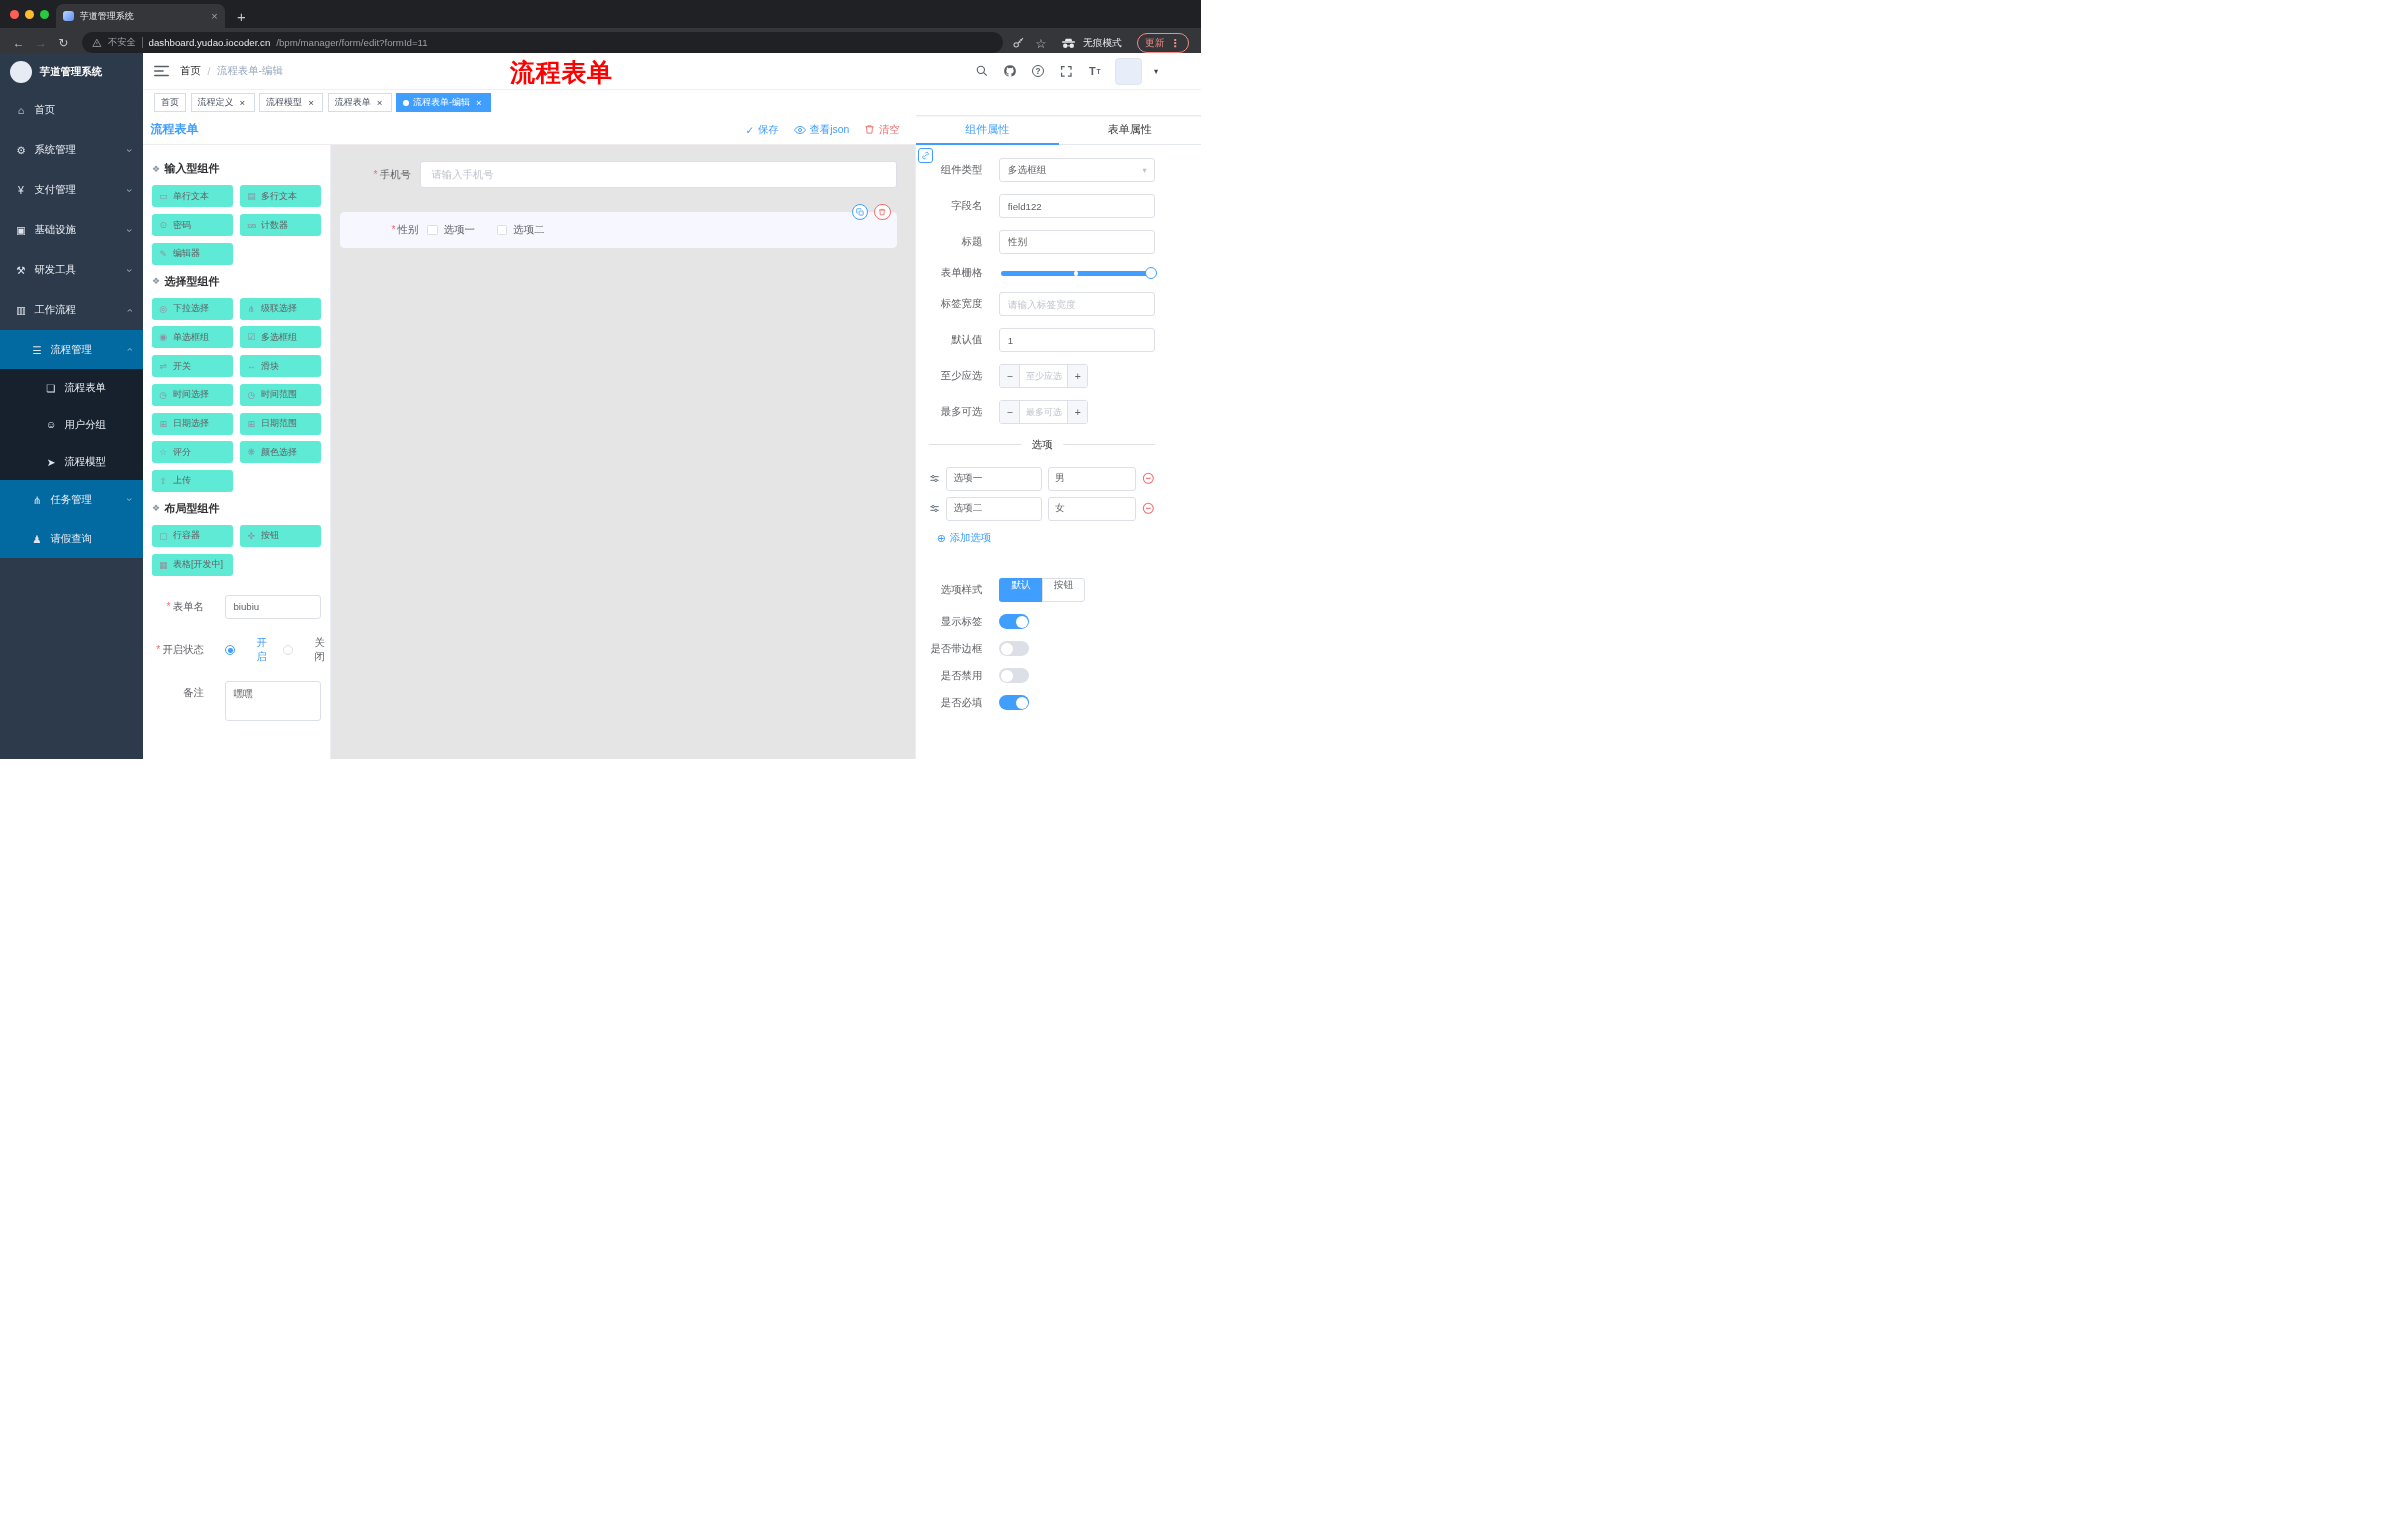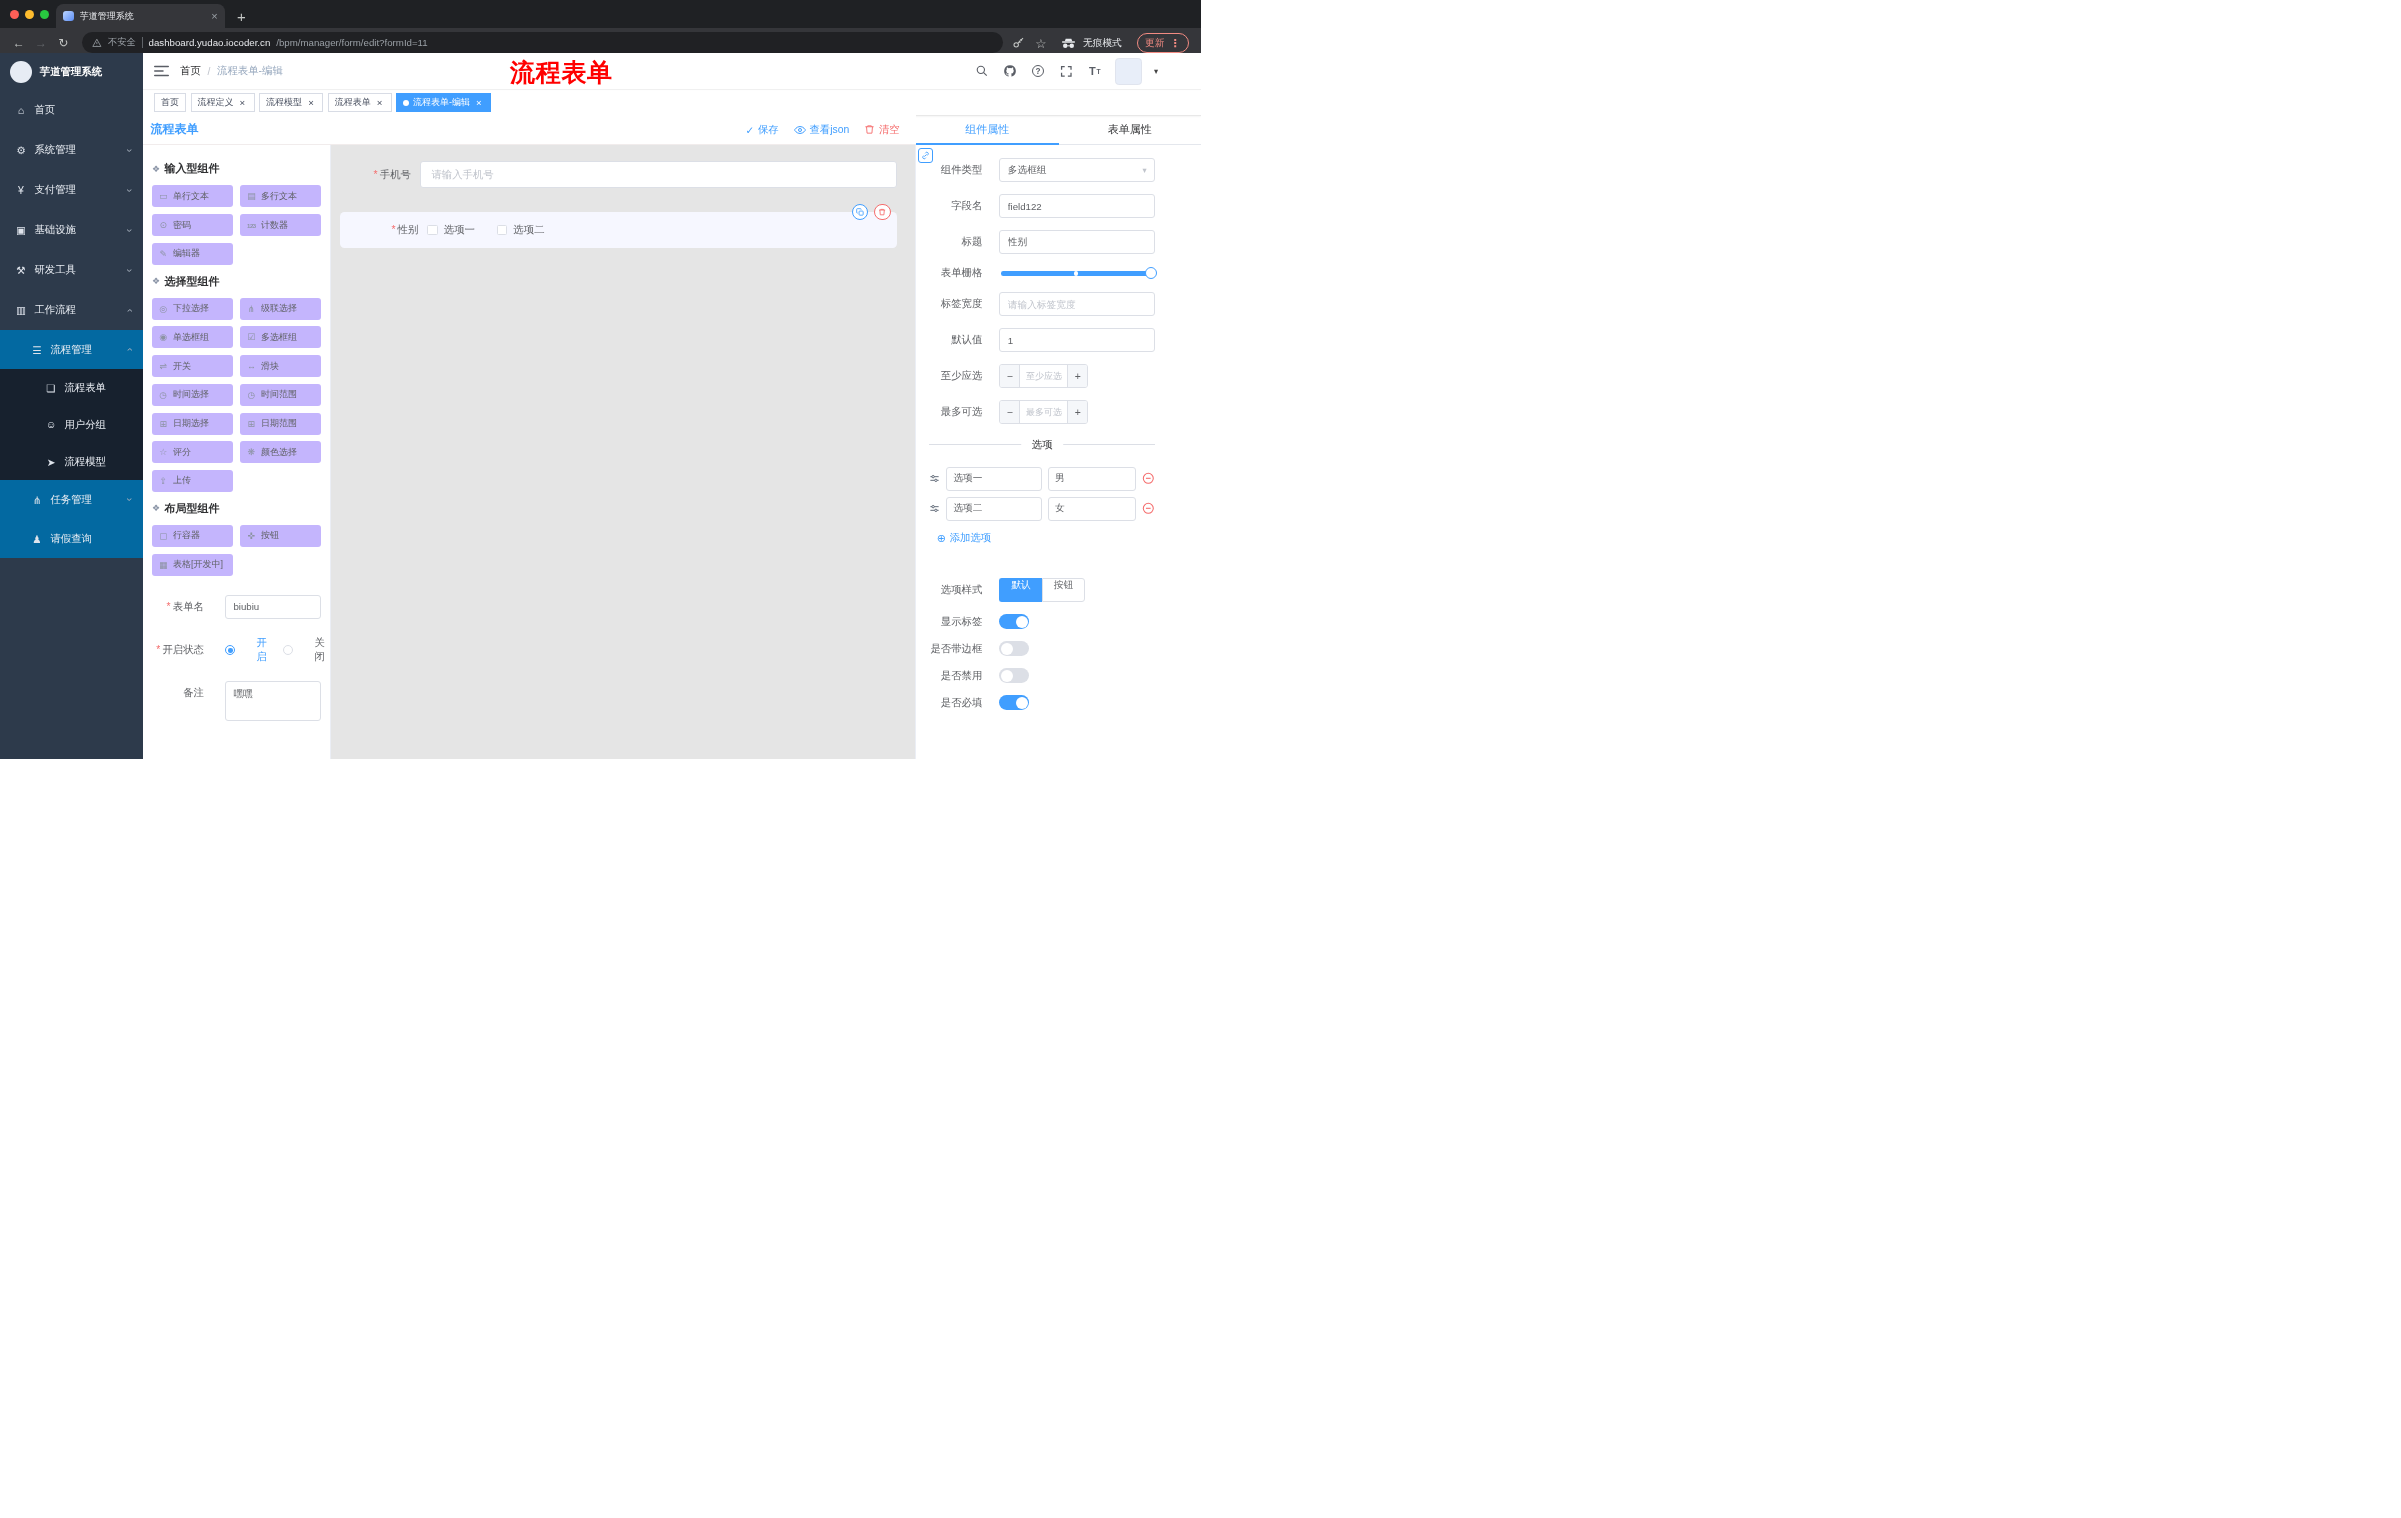--- a/index.html
+++ b/index.html
@@ -83,21 +83,21 @@
 .tbtn.danger{color:#f56c6c}
 .check-ic::before{content:"✓"}
 .check-ic{font-weight:bold;font-size:10.4px}
 
 
 .palette{position:absolute;top:145px;left:143px;width:188px;bottom:0;background:#fff;border-right:0.7px solid #ebeef5;padding:9px 9px 0;overflow:hidden}
 .psec-title{display:flex;align-items:center;gap:4.5px;font-size:11px;font-weight:bold;color:#303133;margin:7.4px 0 9px}
 .sic::before{content:"❖"}
 .sic{color:#8a94a6;font-size:9px;font-weight:normal}
 .chips{display:grid;grid-template-columns:1fr 1fr;gap:6.7px 7.4px;margin-bottom:9px}
-.chip{height:22px;background:#c4b5fd;border-radius:3px;display:flex;align-items:center;padding:0 6px;gap:4.5px;font-size:9px;color:#606266;cursor:move;white-space:nowrap;overflow:hidden}
+.chip{height:22px;background:#5eead4;border-radius:3px;display:flex;align-items:center;padding:0 6px;gap:4.5px;font-size:9px;color:#606266;cursor:move;white-space:nowrap;overflow:hidden}
 .cic{color:#8c93a3;font-size:9px;width:10.4px;text-align:center;flex:none}
 .meta{margin-top:19.3px}
 .meta-row{display:flex;margin-bottom:19.3px;align-items:center}
 .meta-row.top{align-items:flex-start}
 .meta-label{width:52px;text-align:right;font-size:10.4px;color:#606266;margin-right:21px;flex:none;line-height:24px}
 .req::before{content:"*";color:#f56c6c;margin-right:2.2px}
 .el-input{height:24px;border:0.7px solid #dcdfe6;border-radius:3px;padding:0 7.4px;font-size:9.7px;color:#606266;width:100%;background:#fff;font-family:inherit;outline:none}
 .el-input::placeholder{color:#c0c4cc}
 textarea.el-input{height:40px;padding:4.5px 7.4px;resize:none;line-height:1.4}
 .radio-group{display:flex;align-items:center;height:24px}

